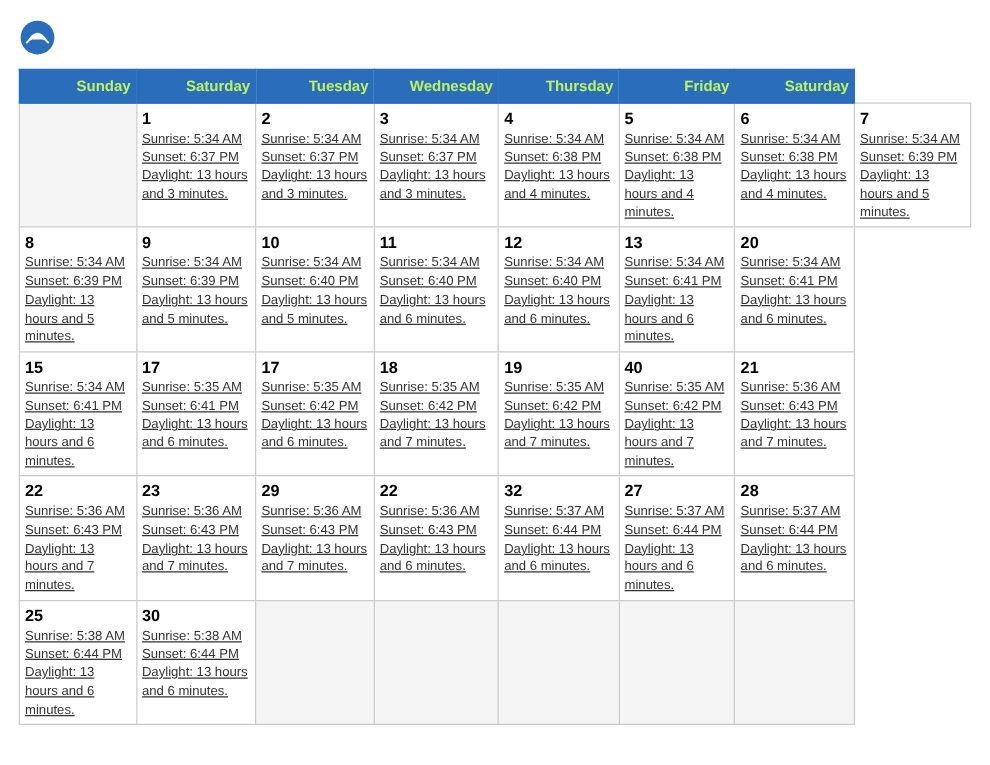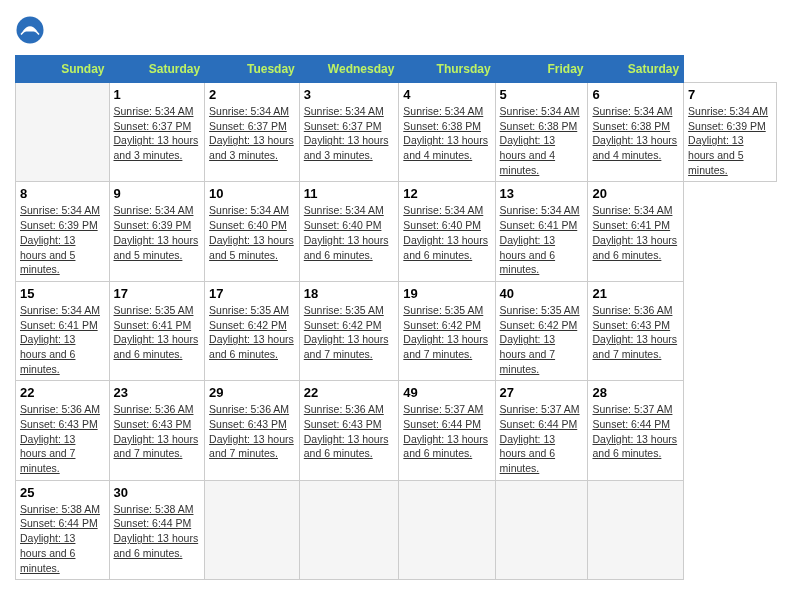--- a/index.html
+++ b/index.html
@@ -227,21 +227,21 @@
         </td>
         <td>
           <span class="day-num">29</span>
           <div class="day-info">Sunrise: 5:36 AM<br>Sunset: 6:43 PM<br>Daylight: 13 hours and 7 minutes.</div>
         </td>
         <td>
           <span class="day-num">22</span>
           <div class="day-info">Sunrise: 5:36 AM<br>Sunset: 6:43 PM<br>Daylight: 13 hours and 6 minutes.</div>
         </td>
         <td>
-          <span class="day-num">49</span>
+          <span class="day-num">32</span>
           <div class="day-info">Sunrise: 5:37 AM<br>Sunset: 6:44 PM<br>Daylight: 13 hours and 6 minutes.</div>
         </td>
         <td>
           <span class="day-num">27</span>
           <div class="day-info">Sunrise: 5:37 AM<br>Sunset: 6:44 PM<br>Daylight: 13 hours and 6 minutes.</div>
         </td>
         <td>
           <span class="day-num">28</span>
           <div class="day-info">Sunrise: 5:37 AM<br>Sunset: 6:44 PM<br>Daylight: 13 hours and 6 minutes.</div>
         </td>

